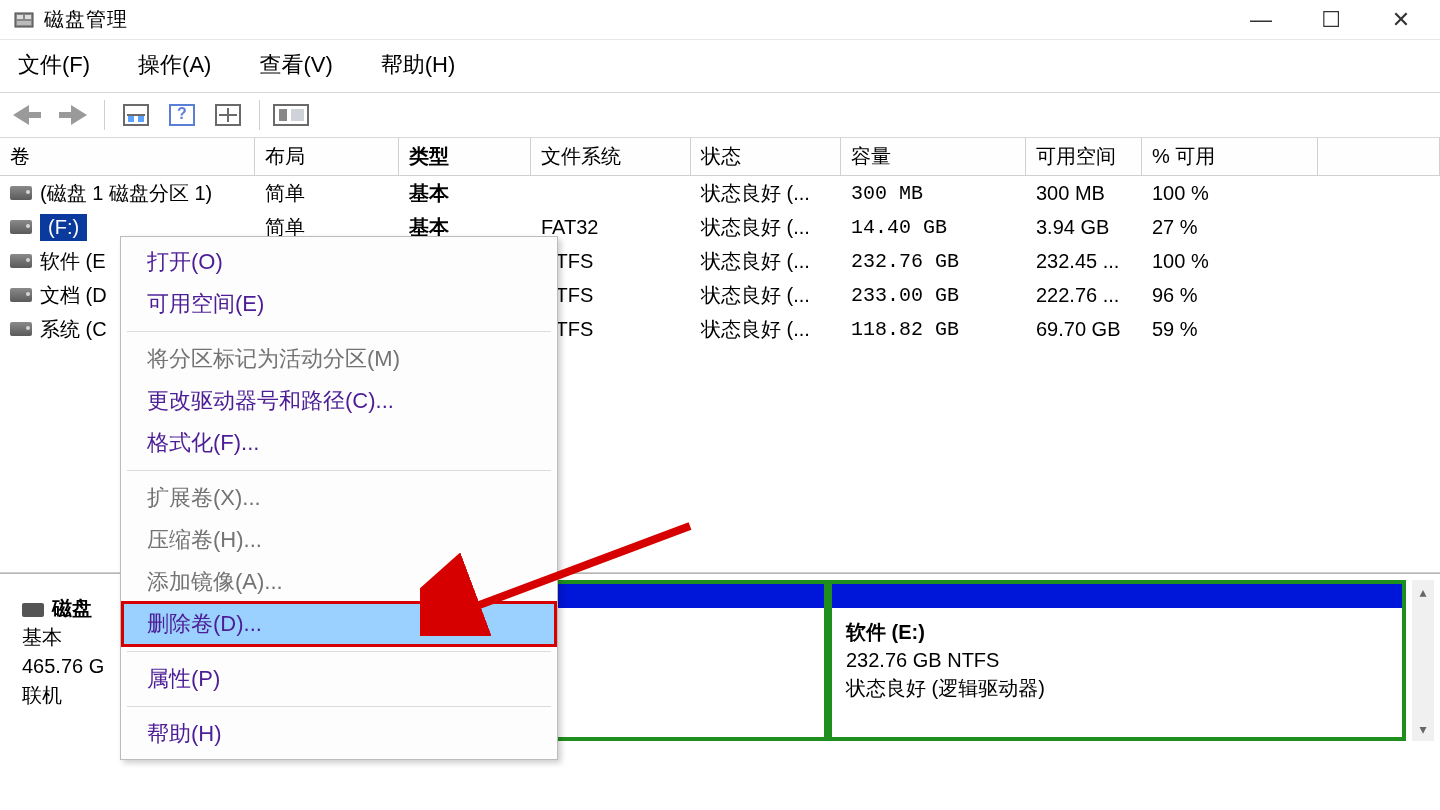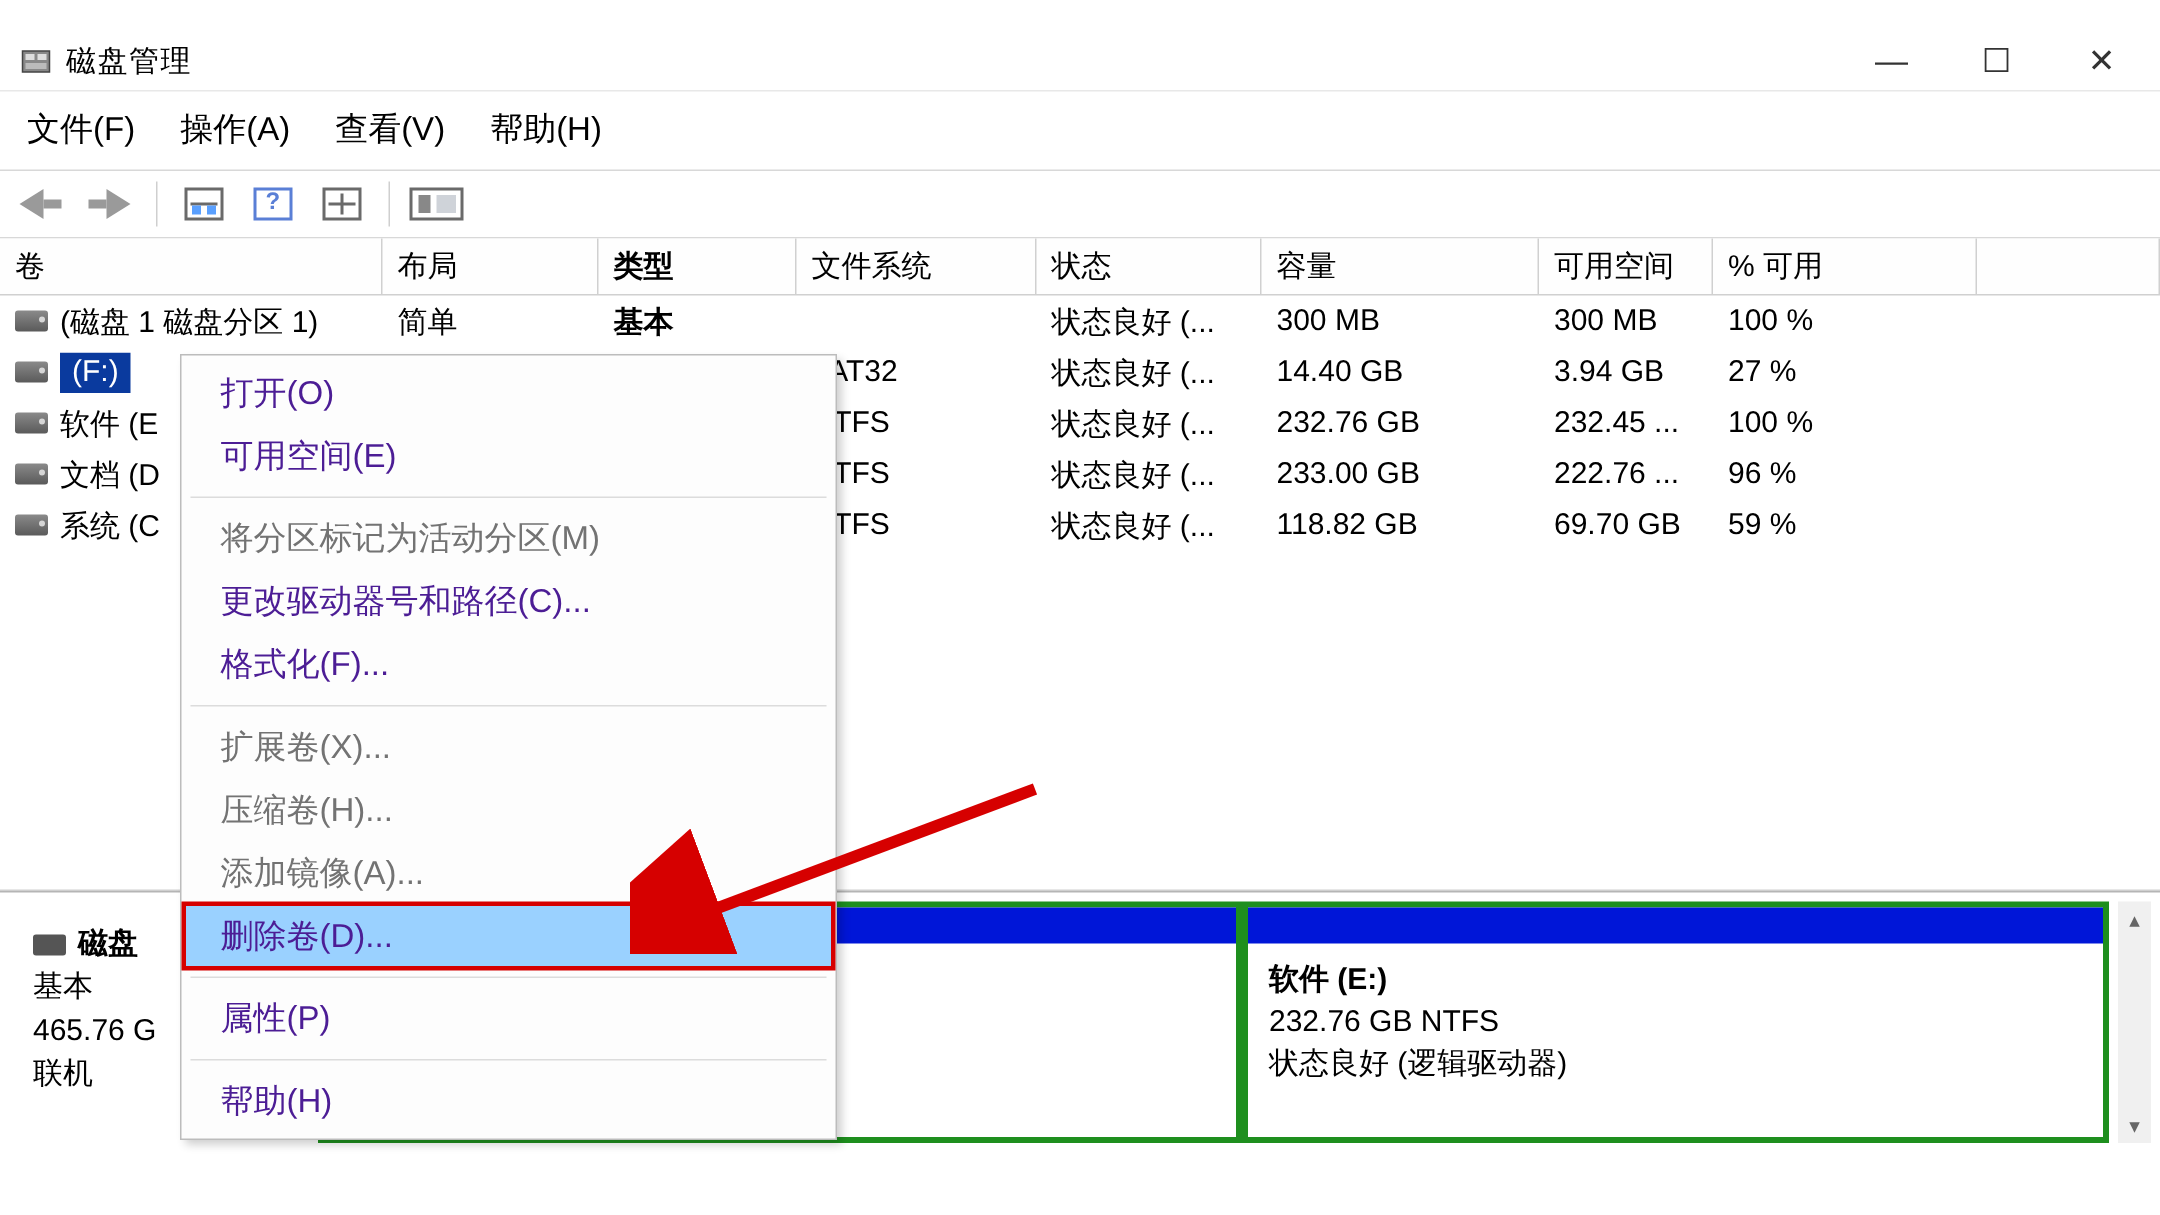--- a/index.html
+++ b/index.html
@@ -14,37 +14,36 @@
     position: relative;
   }
   
   .titlebar {
     display: flex;
     align-items: center;
     justify-content: space-between;
     height: 40px;
     padding: 0 4px 0 14px;
     border-bottom: 1px solid #e8e8e8;
-    margin-top: 21px;
   }
   .titlebar-left { display: flex; align-items: center; gap: 10px; }
   .titlebar-icon {
     width: 20px; height: 20px;
     display: inline-flex; align-items: center; justify-content: center;
   }
   .titlebar-title { font-size: 20px; letter-spacing: 1px; }
   .win-controls { display: flex; }
   .win-btn {
     width: 70px; height: 38px;
     display: flex; align-items: center; justify-content: center;
     font-size: 22px; color: #333;
   }
   
   .menubar {
-    display: flex; gap: 30px;
+    display: flex; gap: 48px;
     padding: 10px 18px 12px 18px;
     font-size: 22px;
   }
   .menubar span { cursor: default; }
   
   .toolbar {
     display: flex; align-items: center;
     height: 46px;
     padding: 0 6px;
     border-top: 1px solid #d8d8d8;
@@ -99,21 +98,21 @@
     padding: 6px 10px;
     font-size: 20px;
     display: flex; align-items: center;
     overflow: hidden; white-space: nowrap;
   }
   .c0 { width: 255px; }
   .c1 { width: 144px; }
   .c2 { width: 132px; font-weight: bold; }
   .c3 { width: 160px; }
   .c4 { width: 150px; }
-  .c5 { width: 185px; }
+  .c5 { width: 185px; font-family: Liberation Mono, monospace; }
   .c6 { width: 116px; }
   .c7 { width: 176px; }
   .c8 { flex: 1; }
 
   
   .table-body { }
   .row {
     display: flex;
     height: 34px;
     align-items: center;

